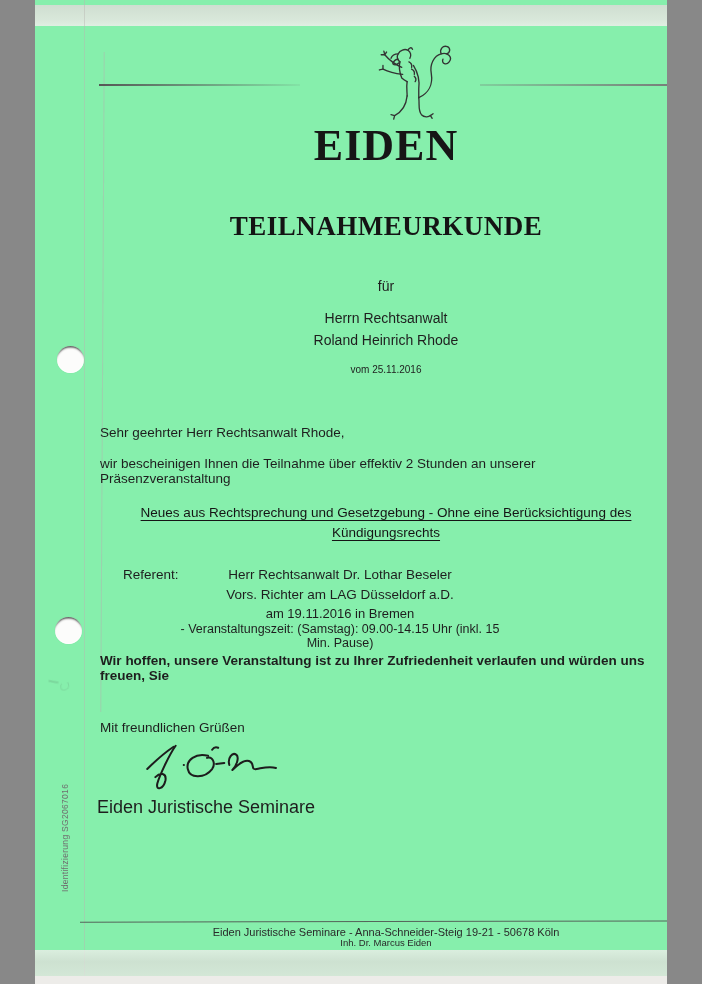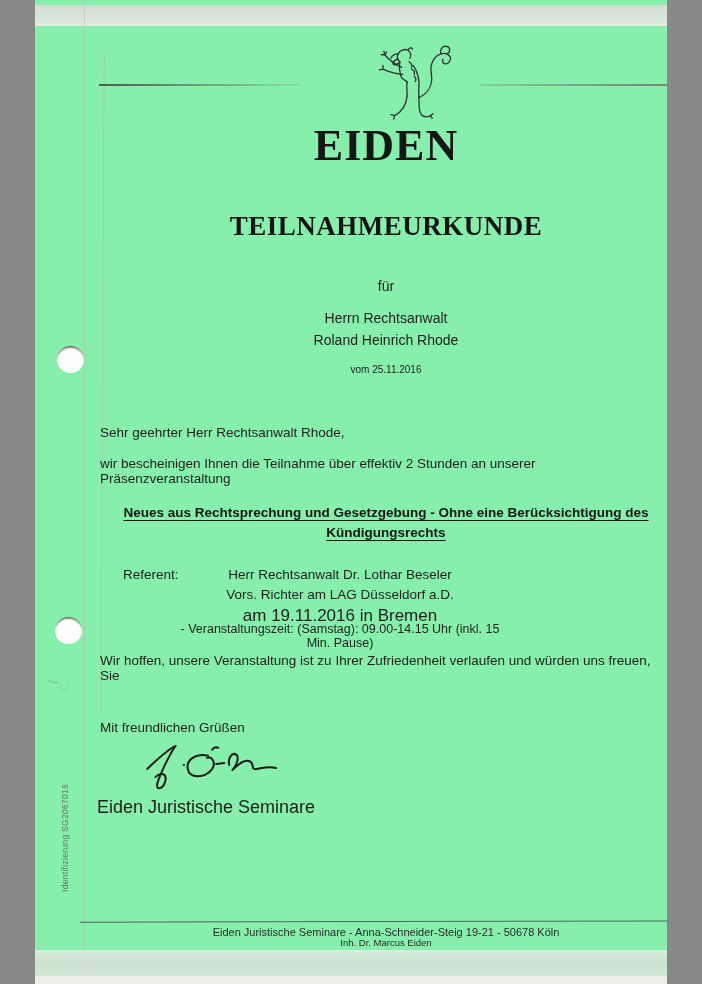--- a/index.html
+++ b/index.html
@@ -37,28 +37,28 @@
   .center{position:absolute;left:0;width:702px;text-align:center;}
   .doc-title{top:211px;font-family:"Liberation Serif",serif;font-weight:700;font-size:27px;letter-spacing:.5px;color:#141414;}
   .for-label{top:278px;font-size:14px;}
   .recip1{top:310px;font-size:14px;}
   .recip2{top:332px;font-size:14px;}
   .date-line{top:364px;font-size:10px;}
   .left-text{position:absolute;left:65px;font-size:13.5px;}
   .salutation{top:425px;}
   .intro{top:456px;}
   .seminar{position:absolute;left:65px;top:503px;width:572px;text-align:center;
-    font-size:13.5px;font-weight:700;line-height:19.5px;text-decoration:underline;text-underline-offset:3px;color:#151515;}
+    font-size:13.5px;font-weight:400;line-height:19.5px;text-decoration:underline;text-underline-offset:3px;color:#151515;}
   .ref-label{position:absolute;left:88px;top:567px;font-size:13.5px;}
   .ref-col{position:absolute;text-align:center;left:140px;width:330px;}
   .ref1{top:567px;font-size:13.5px;}
   .ref2{top:587px;font-size:13.5px;}
-  .ref3{top:606px;font-size:17px;}
+  .ref3{top:606px;font-size:13px;}
   .ref4{top:622px;font-size:12.5px;}
-  .closing1{top:653px;}
+  .closing1{top:653px;font-weight:bold;}
   .closing2{top:676px;}
   .regards{top:720px;}
   .signature{position:absolute;left:93px;top:742px;}
   .signer{position:absolute;left:62px;top:797px;font-size:18px;}
 
   
   .edge-id{position:absolute;left:25px;top:772px;height:120px;
     writing-mode:vertical-rl;transform:rotate(180deg);
     font-size:8.5px;color:#6f6f6f;letter-spacing:.3px;white-space:nowrap;}
 

